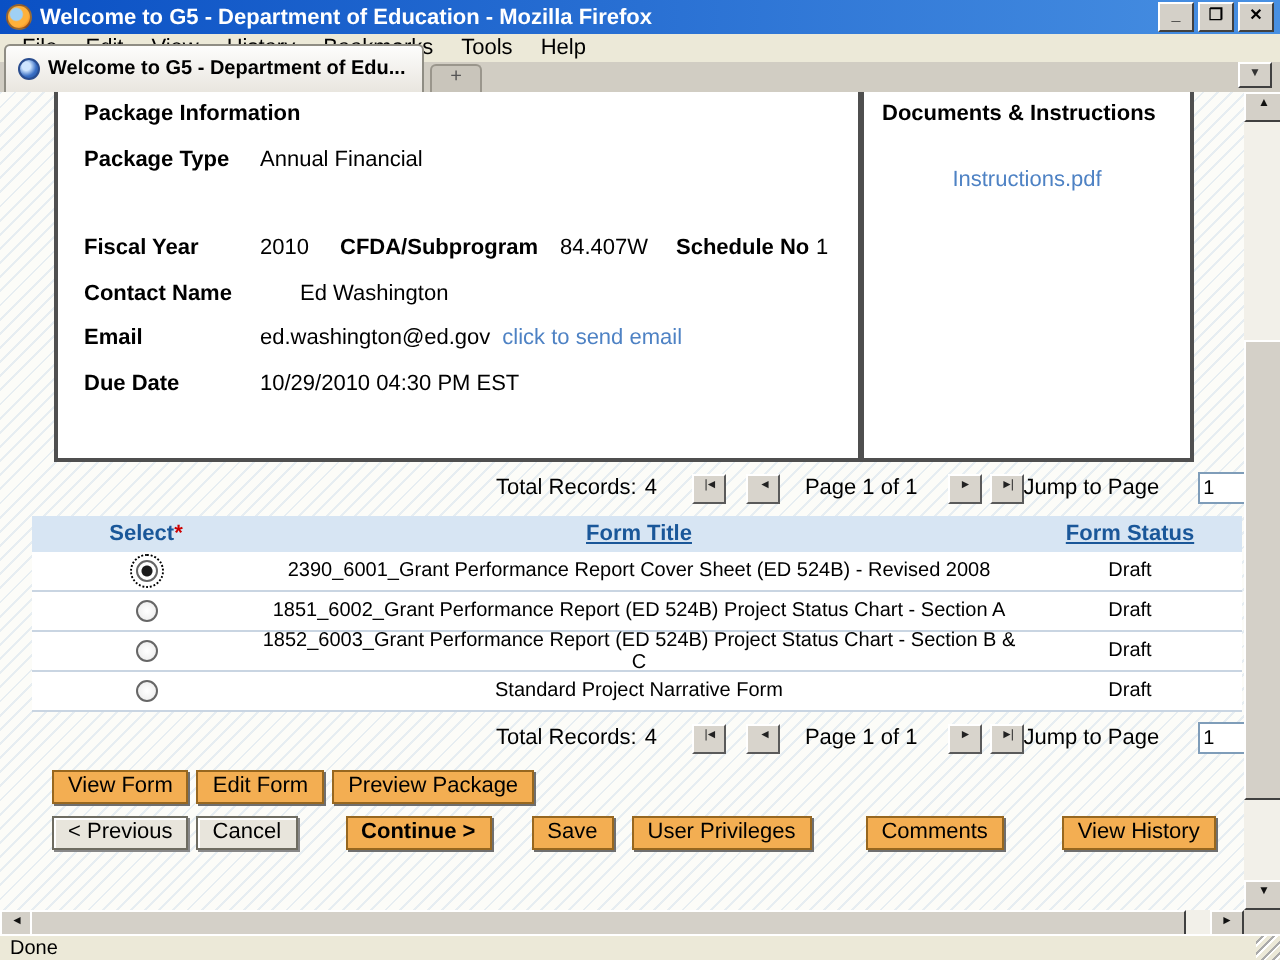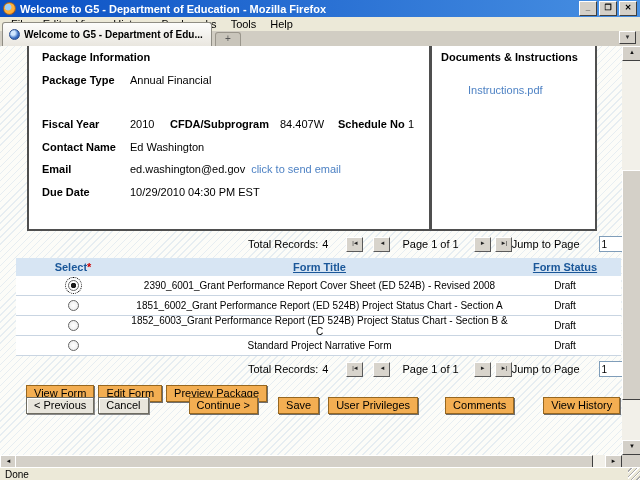--- a/index.html
+++ b/index.html
@@ -39,21 +39,21 @@
   
   .content{position:absolute;top:46px;left:0;width:622px;height:409px;overflow:hidden;
     background-color:#fcfcf8;
     background-image:repeating-linear-gradient(135deg,rgba(175,200,225,.28) 0 1px,transparent 1px 5px);}
 
   .panel{position:absolute;top:0;background:#fff;border:2px solid #4f4f4f;border-top:none;}
   .panel-left{left:27px;width:400px;height:183px;}
   .panel-right{left:430px;width:163px;height:183px;}
   .panel-title{position:absolute;top:5px;left:13px;font-weight:bold;font-size:11px;}
   .panel-right .panel-title{left:9px;}
-  .docs-link{position:absolute;top:38px;left:0;right:0;color:#4e82c4;text-decoration:none;font-size:11px;padding-left:36px;}
+  .docs-link{position:absolute;top:38px;left:0;right:0;text-align:center;color:#4e82c4;text-decoration:none;font-size:11px;}
 
   .info-row{position:absolute;left:13px;right:6px;display:flex;white-space:nowrap;}
   .info-row .lbl{width:88px;font-weight:bold;flex:0 0 auto;}
   .link-blue{color:#4e82c4;text-decoration:none;margin-left:6px;}
   .fy .v1{width:40px;flex:0 0 auto;}
   .fy .l2{width:110px;font-weight:bold;flex:0 0 auto;}
   .fy .v2{width:58px;flex:0 0 auto;}
   .fy .l3{width:70px;font-weight:bold;flex:0 0 auto;}
 
   
@@ -79,26 +79,26 @@
   .req{color:#c00;}
   .trow{display:flex;height:19px;align-items:center;background:#fff;border-bottom:1px solid #c9d5e2;font-size:10px;}
   .trow:first-of-type{border-top:1px solid #e4e9ef;}
   input[type=radio]{appearance:none;-webkit-appearance:none;width:11px;height:11px;margin:0;
     border:1px solid #666;border-radius:50%;background:radial-gradient(#fff,#e9e9e9);vertical-align:middle;}
   input[type=radio]:checked{background:radial-gradient(circle,#1a1a1a 0 2.5px,#fff 3px);}
   input[type=radio].focused{outline:1px dotted #000;outline-offset:2px;}
 
   
   .actions1{position:absolute;left:26px;top:339px;display:flex;}
-  .actions2{position:absolute;left:26px;top:351px;display:flex;justify-content:space-between;}
+  .actions2{position:absolute;left:26px;top:362px;display:flex;justify-content:space-between;}
   .btn{height:17px;padding:0 7px;font-size:11px;line-height:15px;white-space:nowrap;
     font-family:"Liberation Sans",sans-serif;color:#000;}
   .btn-orange{background:#f3ae52;border:1px solid #97671f;box-shadow:1px 1px 0 #6f6f6f;}
   .btn-gray{background:#e8e5dc;border:1px solid #6e6c61;box-shadow:inset 1px 1px 0 #fff,1px 1px 0 #888;}
-  .m4{margin-left:4px;}.m22{margin-left:40px;}.m20{margin-left:20px;}
+  .m4{margin-left:4px;}.m22{margin-left:24px;font-weight:bold;}.m20{margin-left:20px;}
   .m25{margin-left:9px;}.m27{margin-left:27px;}.m29{margin-left:29px;}
 
   
   .vscroll{position:absolute;top:46px;right:0;width:18px;height:409px;background:#f2f0e9;}
   .vscroll .sbtn{position:absolute;left:0;width:18px;height:13px;}
   .sbtn{background:#d4d0c8;border:1px solid;border-color:#fff #404040 #404040 #fff;
     font-size:6px;line-height:11px;text-align:center;color:#111;}
   .vthumb{position:absolute;left:0;top:124px;width:18px;height:228px;background:#d4d0c8;
     border:1px solid;border-color:#fff #404040 #404040 #fff;}
   .hscroll{position:absolute;left:0;top:455px;width:622px;height:13px;background:#f2f0e9;}
@@ -150,21 +150,21 @@
       <span>Annual Financial</span>
     </div>
     <div class="info-row fy" style="top:72px;">
       <span class="lbl">Fiscal Year</span>
       <span class="v1">2010</span>
       <span class="l2">CFDA/Subprogram</span>
       <span class="v2">84.407W</span>
       <span class="l3">Schedule No</span>
       <span>1</span>
     </div>
-    <div class="info-row" style="top:95px;">
+    <div class="info-row" style="top:95px;gap:20px;">
       <span class="lbl">Contact Name</span>
       <span>Ed Washington</span>
     </div>
     <div class="info-row" style="top:117px;">
       <span class="lbl">Email</span>
       <span>ed.washington@ed.gov</span>
       <a href="#" class="link-blue">click to send email</a>
     </div>
     <div class="info-row" style="top:140px;">
       <span class="lbl">Due Date</span>

